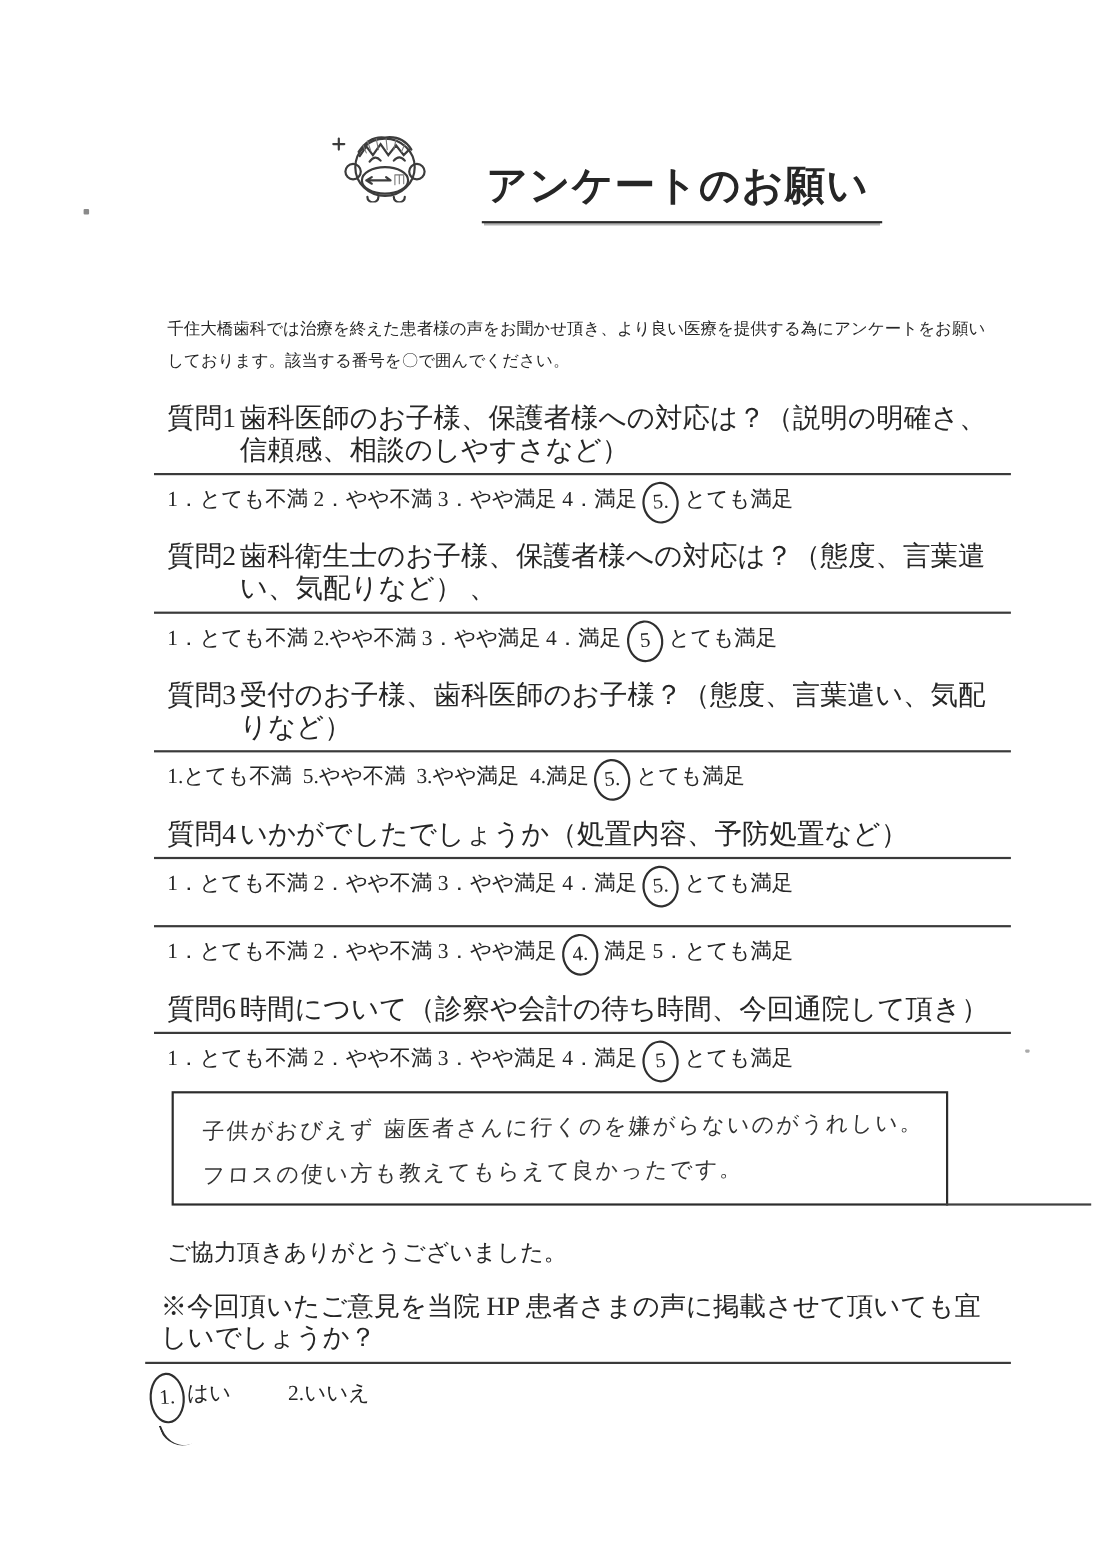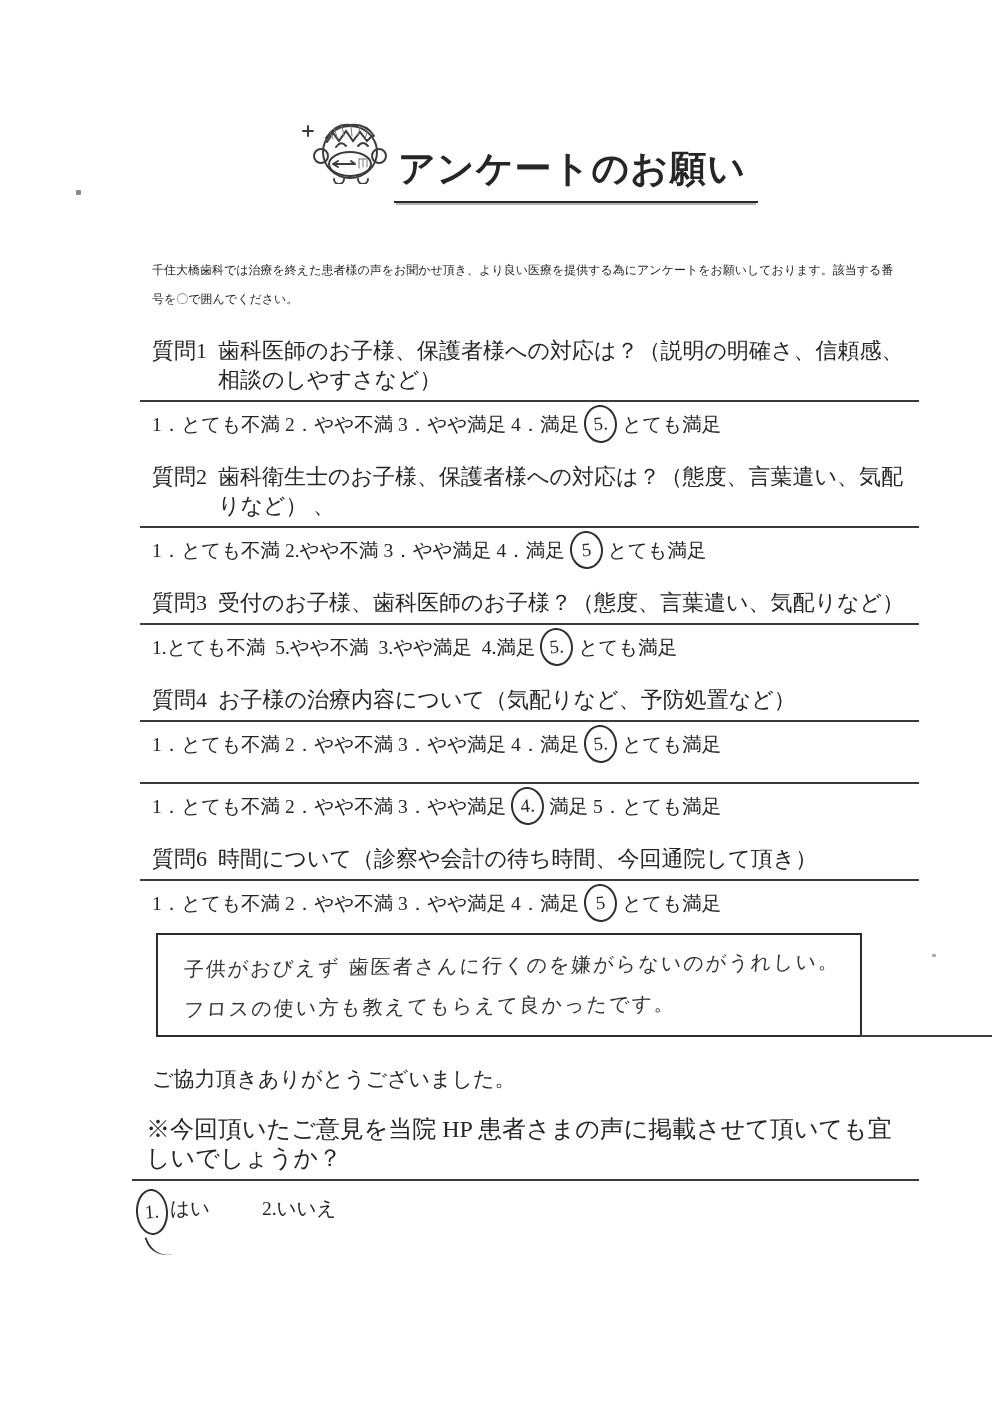--- a/index.html
+++ b/index.html
@@ -12,42 +12,42 @@
     overflow:hidden;
   }
   .page { position:relative; width:1000px; height:1412px; }
 
   
   .speck { position:absolute; background:#8a8a8a; border-radius:1px; }
   .speck.s1 { left:76px; top:72px; width:5px; height:5px; }
   .speck.s2 { left:932px; top:836px; width:4px; height:3px; background:#aaa; }
 
   
-  .title-row { display:flex; align-items:flex-start; margin:118px 0 0 300px; }
+  .title-row { display:flex; align-items:flex-start; margin:118px 0 0 300px;gap:44px; }
   .mascot { width:94px; height:66px; flex:none; }
   .page-title {
     font-size:37px; letter-spacing:1px; margin-top:26px;
     border-bottom:2px solid #2b2b2b; padding:0 12px 7px 4px;
     box-shadow:0 4px 0 -2px rgba(40,40,40,.35);
     white-space:nowrap;
   }
 
   .content { margin:0 95px 0 152px; }
 
-  .intro { margin-top:28px; font-size:12px; line-height:29px; }
+  .intro { margin-top:58px; font-size:15px; line-height:29px; }
 
   .question { margin-top:22px; }
-  .q-row { display:flex; font-size:22px; line-height:29px; }
+  .q-row { display:flex; font-size:25px; line-height:29px; }
   .q-label { flex:0 0 66px; }
   .q-label.tight { flex-basis:58px; }
   .q-body { flex:1; }
   .rule { border-bottom:2px solid #3a3a3a; margin:6px -14px 0 -12px; }
   .answers {
     margin-top:8px; font-size:19.5px; line-height:30px;
-    display:flex; align-items:center; white-space:pre-wrap;
+    display:flex; align-items:flex-end; white-space:pre-wrap;
   }
   .circle {
     display:inline-flex; justify-content:center; align-items:center;
     min-width:25px; height:34px; padding:0 2px;
     border:2px solid #2f2f2f; border-radius:50%;
     margin:-8px 5px -6px 5px; transform:rotate(-5deg);
     font-size:19px;
   }
 
   
@@ -158,21 +158,21 @@
       <div class="answers">
         <span>1.とても不満  5.やや不満  3.やや満足  4.満足</span>
         <span class="circle">5.</span>
         <span>とても満足</span>
       </div>
     </div>
 
     <div class="question">
       <div class="q-row">
         <span class="q-label">質問4</span>
-        <span class="q-body">お子様の治療内容について（気配りなど、予防処置など）</span>
+        <span class="q-body">いかがでしたでしょうか（処置内容、予防処置など）</span>
       </div>
       <div class="rule"></div>
       <div class="answers">
         <span>1．とても不満 2．やや不満 3．やや満足 4．満足</span>
         <span class="circle">5.</span>
         <span>とても満足</span>
       </div>
     </div>
 
     <div class="question">

